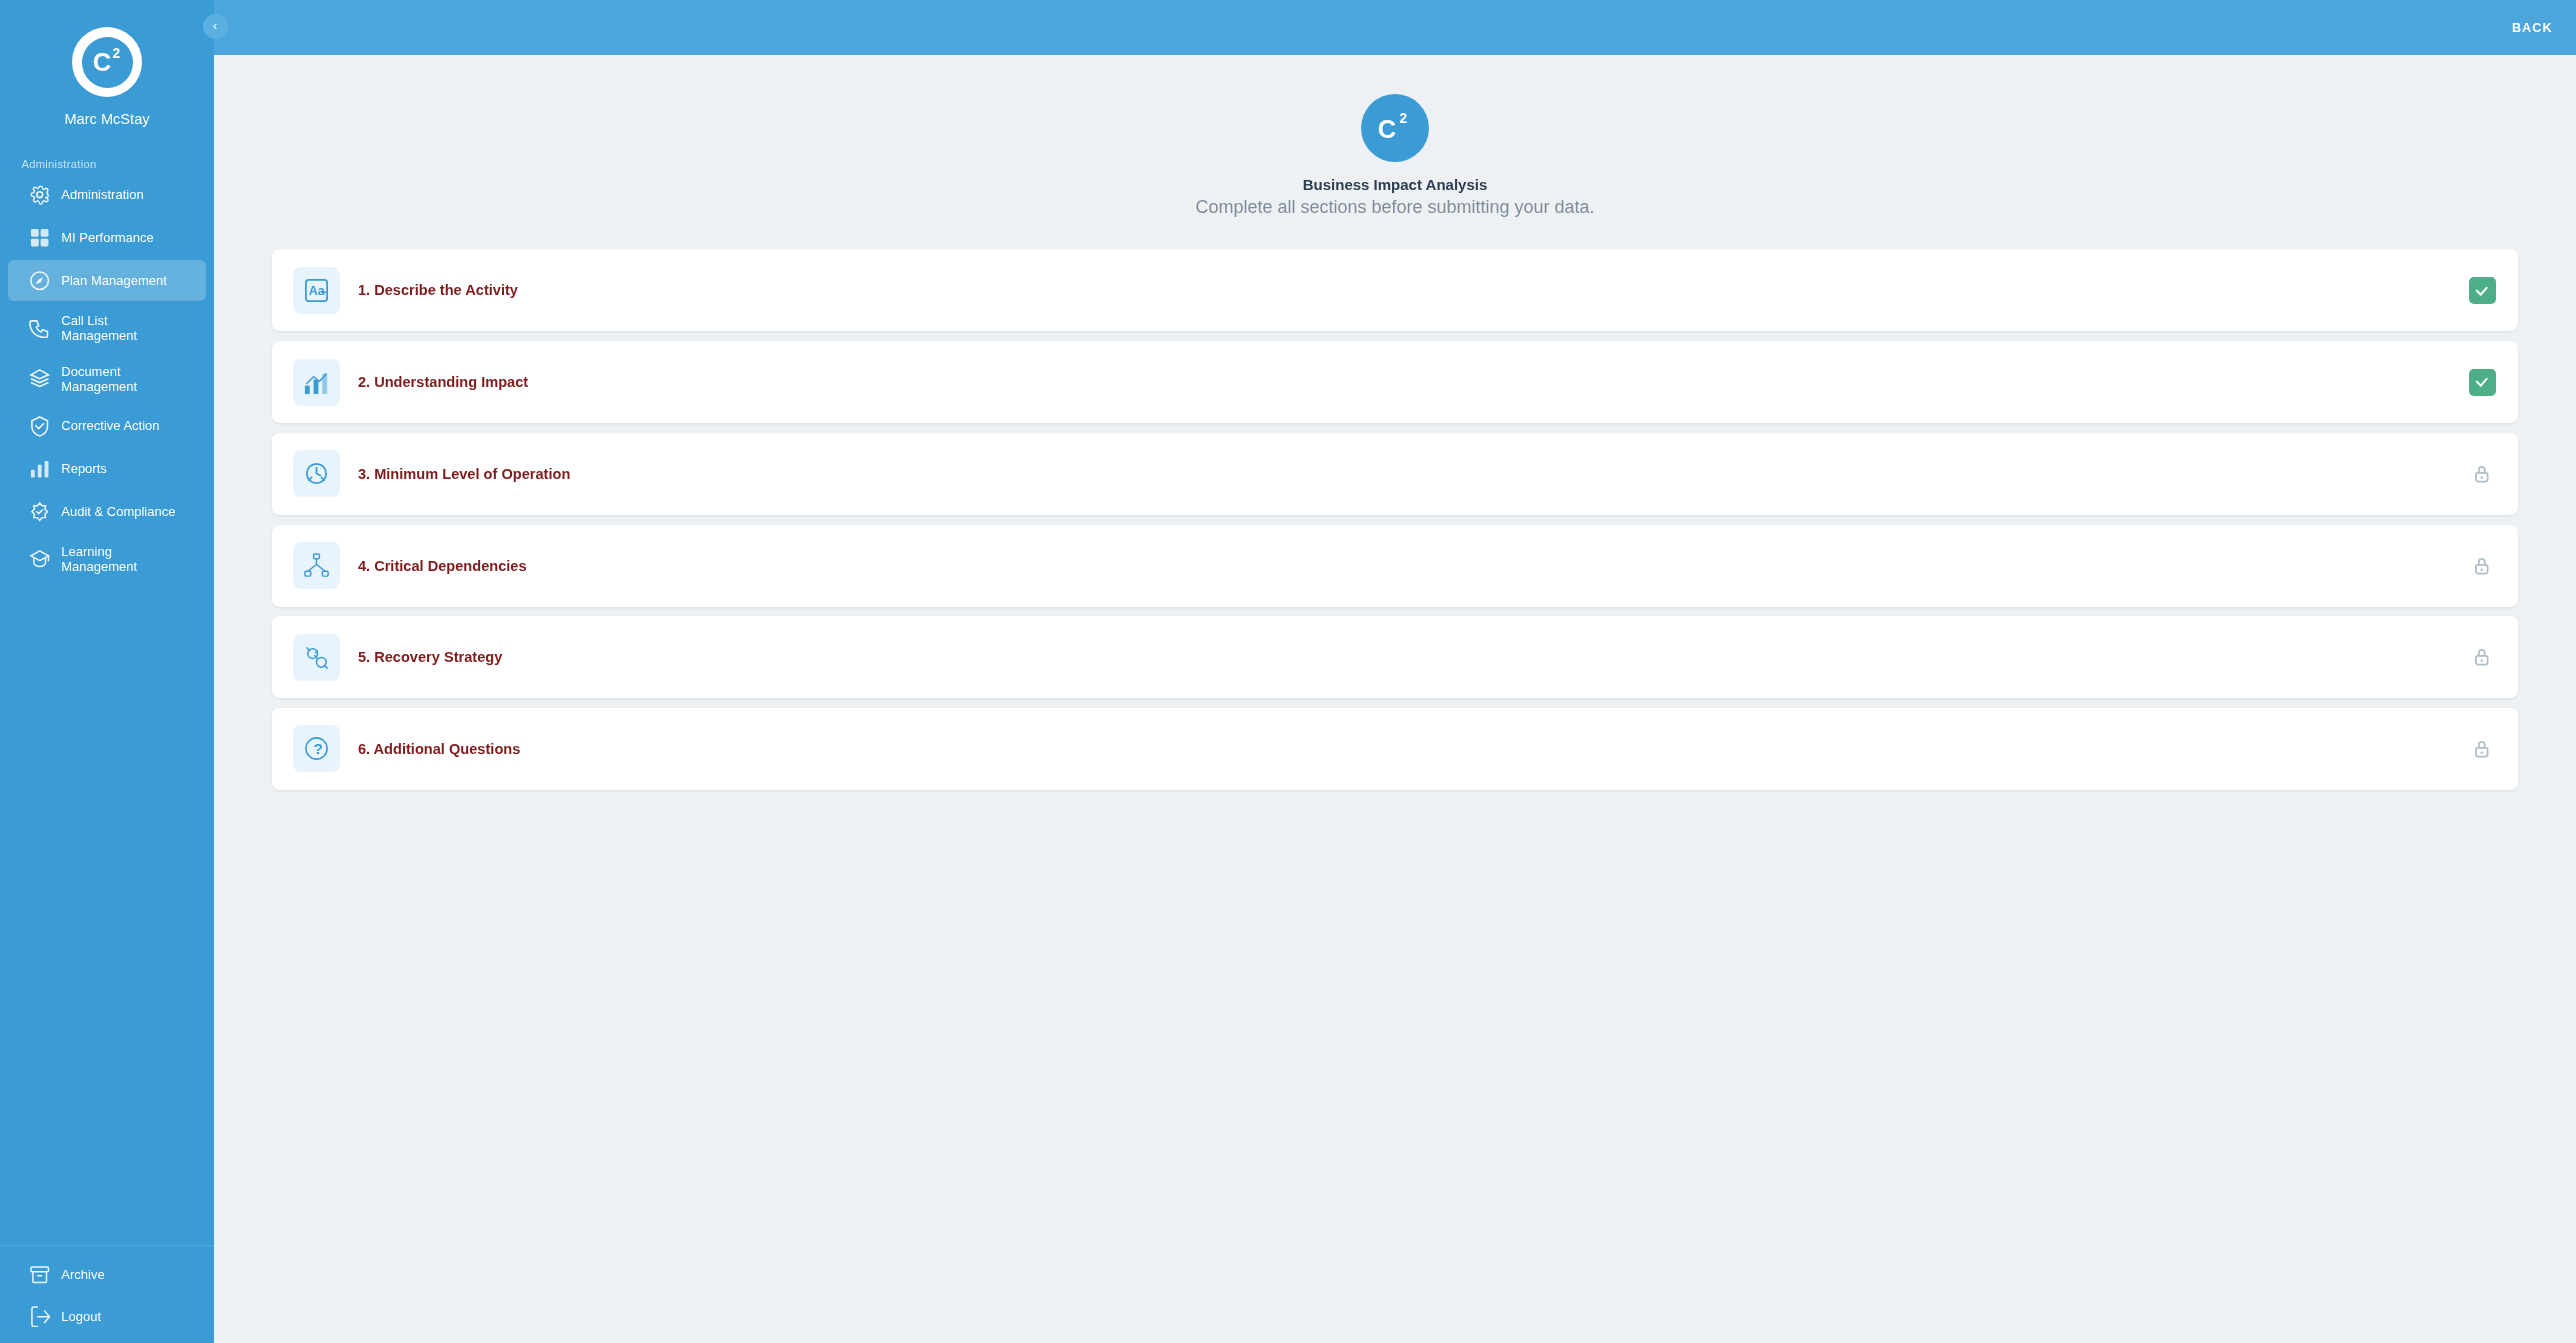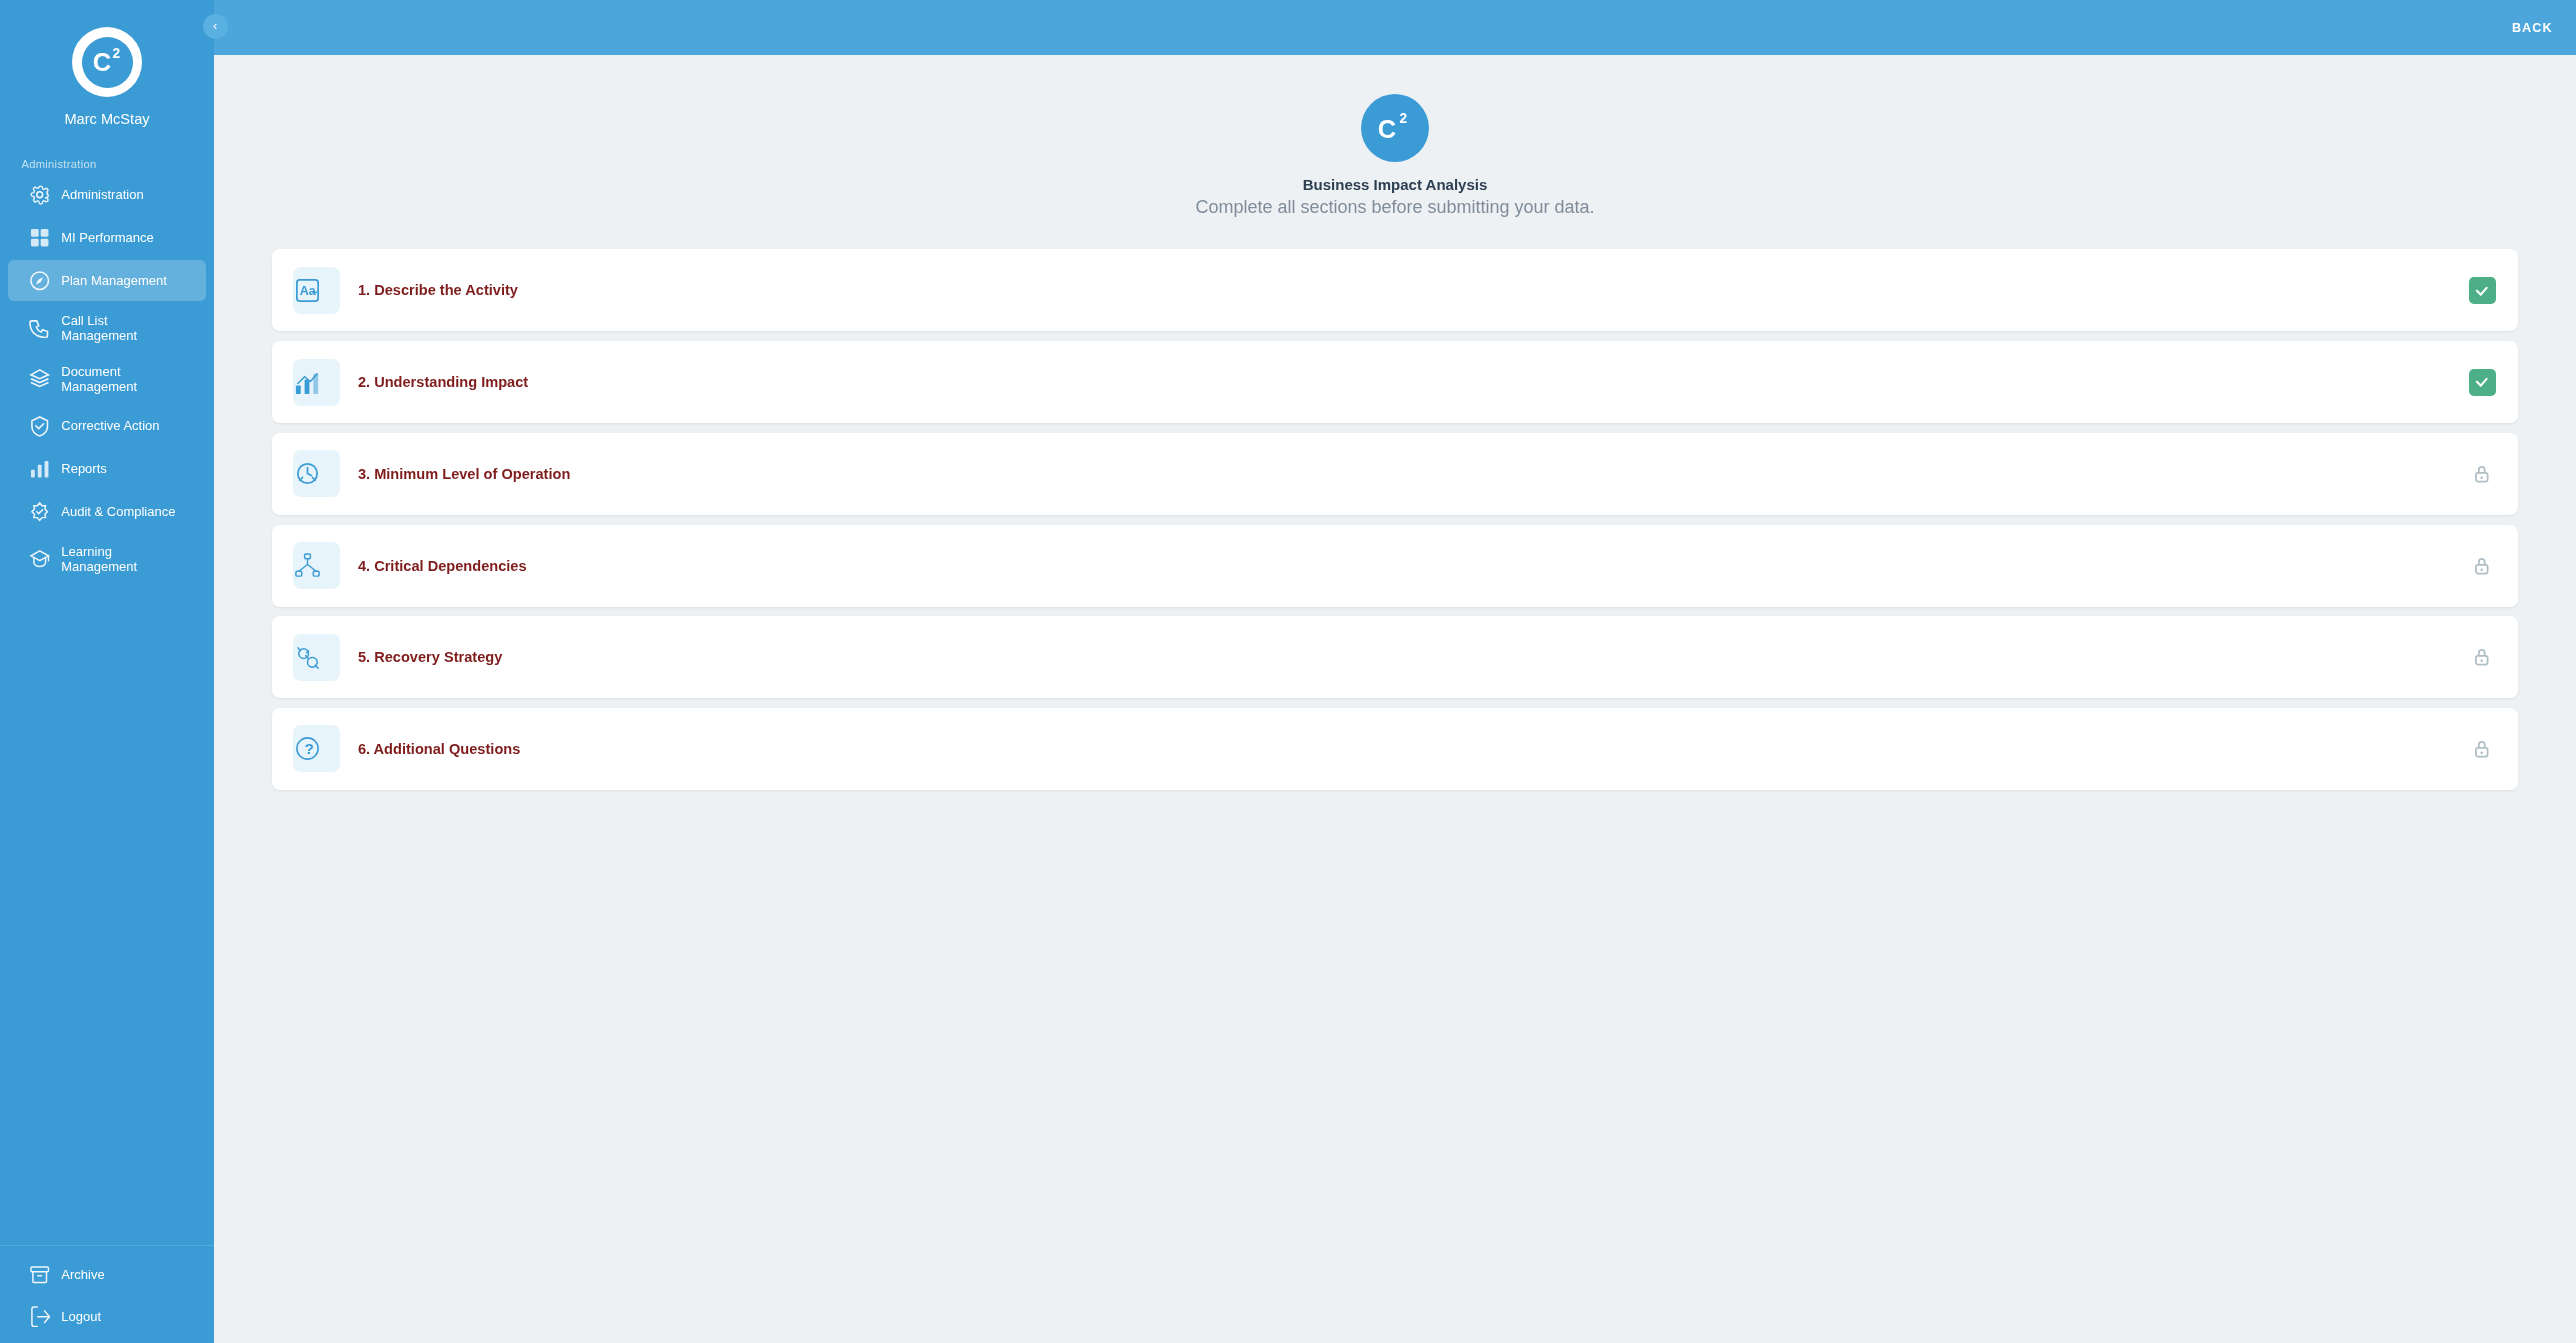--- a/index.html
+++ b/index.html
@@ -187,21 +187,21 @@
       transition: box-shadow 0.15s;
     }
 
     .section-icon-box {
       width: 47px;
       height: 47px;
       background: #e8f4fb;
       border-radius: 7.8px;
       display: flex;
       align-items: center;
-      justify-content: flex-start;
+      justify-content: center;
       margin-right: 17.5px;
       flex-shrink: 0;
     }
 
     .section-icon-box svg {
       width: 29px;
       height: 29px;
     }
 
     .section-label {

